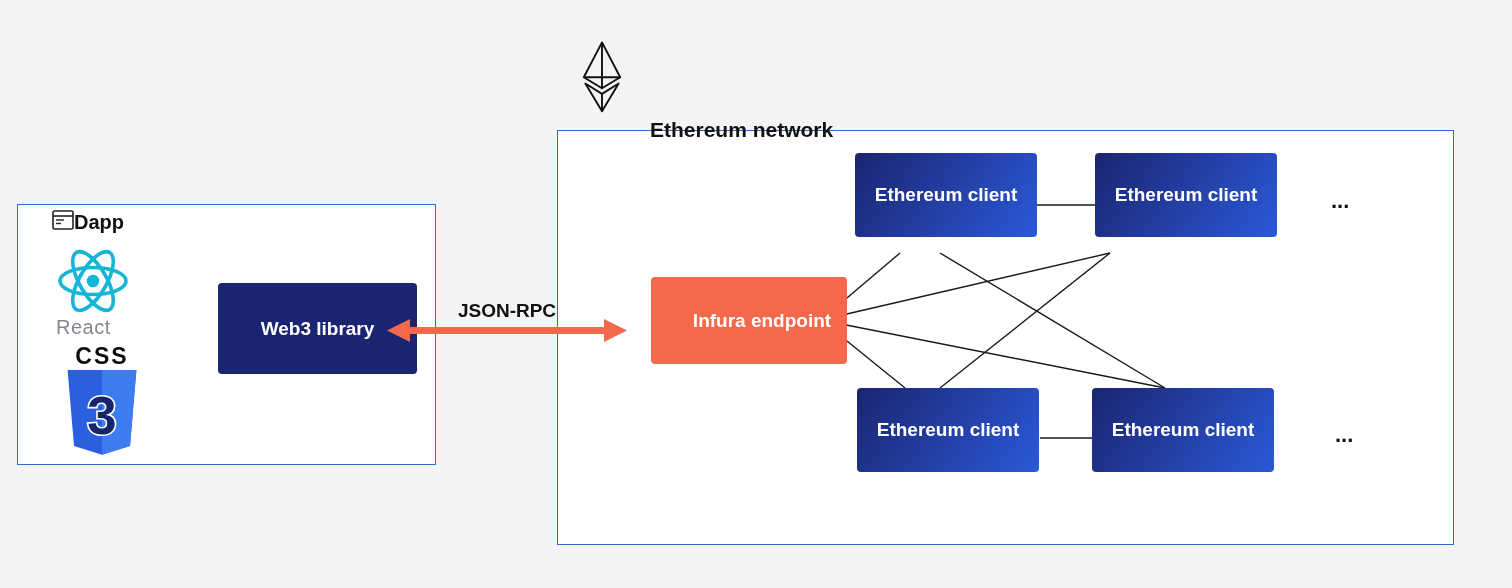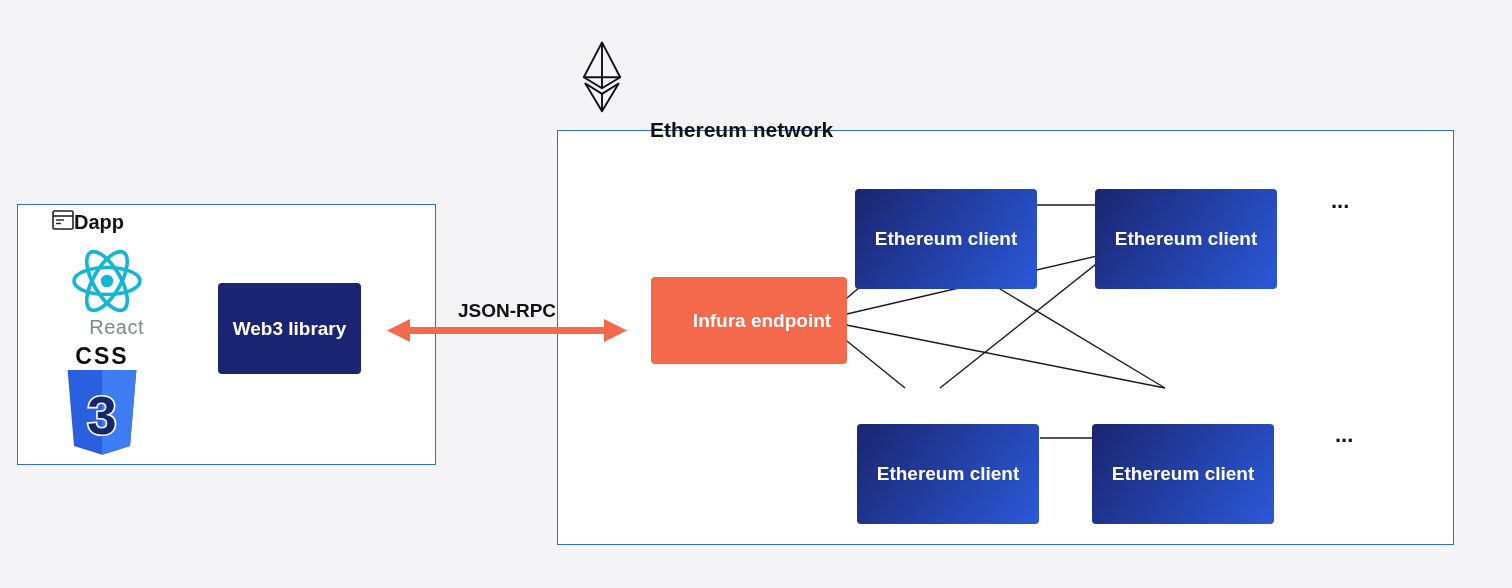--- a/index.html
+++ b/index.html
@@ -9,36 +9,36 @@
 
   .panel { position:absolute; background:#ffffff; border:1px solid #2E6DC9; }
   .dapp-box    { left:17px;  top:204px; width:419px; height:261px; z-index:0; }
   .network-box { left:557px; top:130px; width:897px; height:415px; z-index:0; }
 
   .mesh { position:absolute; left:0; top:0; z-index:1; pointer-events:none; }
   .mesh line { stroke:#1A1A1A; stroke-width:1.4; }
 
   .node { position:absolute; z-index:2; display:flex; align-items:center; justify-content:center;
           color:#ffffff; font-weight:bold; font-size:19px; border-radius:4px; text-align:center; }
-  .web3   { left:218px; top:283px; width:143px; height:91px; background:#1A2473; }
+  .web3   { left:218px; top:283px; width:199px; height:91px; background:#1A2473; }
   .infura { left:651px; top:277px; width:196px; height:87px; background:#F4694C;padding-left:26px; }
-  .client { width:182px; height:100px; background:linear-gradient(125deg,#1B2570 0%,#2B59D8 100%);margin-top:36px; }
+  .client { width:182px; height:84px; background:linear-gradient(125deg,#1B2570 0%,#2B59D8 100%); }
   .client.tl { left:855px;  top:153px; }
   .client.tr { left:1095px; top:153px; }
   .client.bl { left:857px;  top:388px; }
   .client.br { left:1092px; top:388px; }
 
   .ellipsis { position:absolute; z-index:2; font-size:22px; font-weight:bold; color:#111; }
   .ellipsis.top    { left:1331px; top:188px; }
   .ellipsis.bottom { left:1335px; top:422px; }
 
   .dapp-header { position:absolute; left:52px; top:210px; z-index:2; display:flex; align-items:center; gap:0; }
   .dapp-title  { font-size:20px; font-weight:bold; color:#111; }
 
-  .react-group { position:absolute; left:56px; top:248px; width:88px; z-index:2; text-align:right; }
+  .react-group { position:absolute; left:56px; top:248px; width:88px; z-index:2; text-align:left; }
   .react-label { color:#84888E; font-size:20px; letter-spacing:0.5px; margin-top:-2px; }
 
   .css-group { position:absolute; left:56px; top:338px; width:92px; z-index:2; text-align:center; }
   .css-word  { font-size:23px; font-weight:900; letter-spacing:2px; color:#0b0b0b; line-height:1; margin-bottom:2px;margin-top:7px; }
 
   .arrow-wrap  { position:absolute; left:386px; top:300px; width:242px; height:50px; z-index:3; }
   .arrow-label { position:absolute; left:0; right:0; top:0; text-align:center;
                  font-size:19px; font-weight:bold; color:#111; }
   .arrow-svg   { position:absolute; left:0; top:14px; }
 

